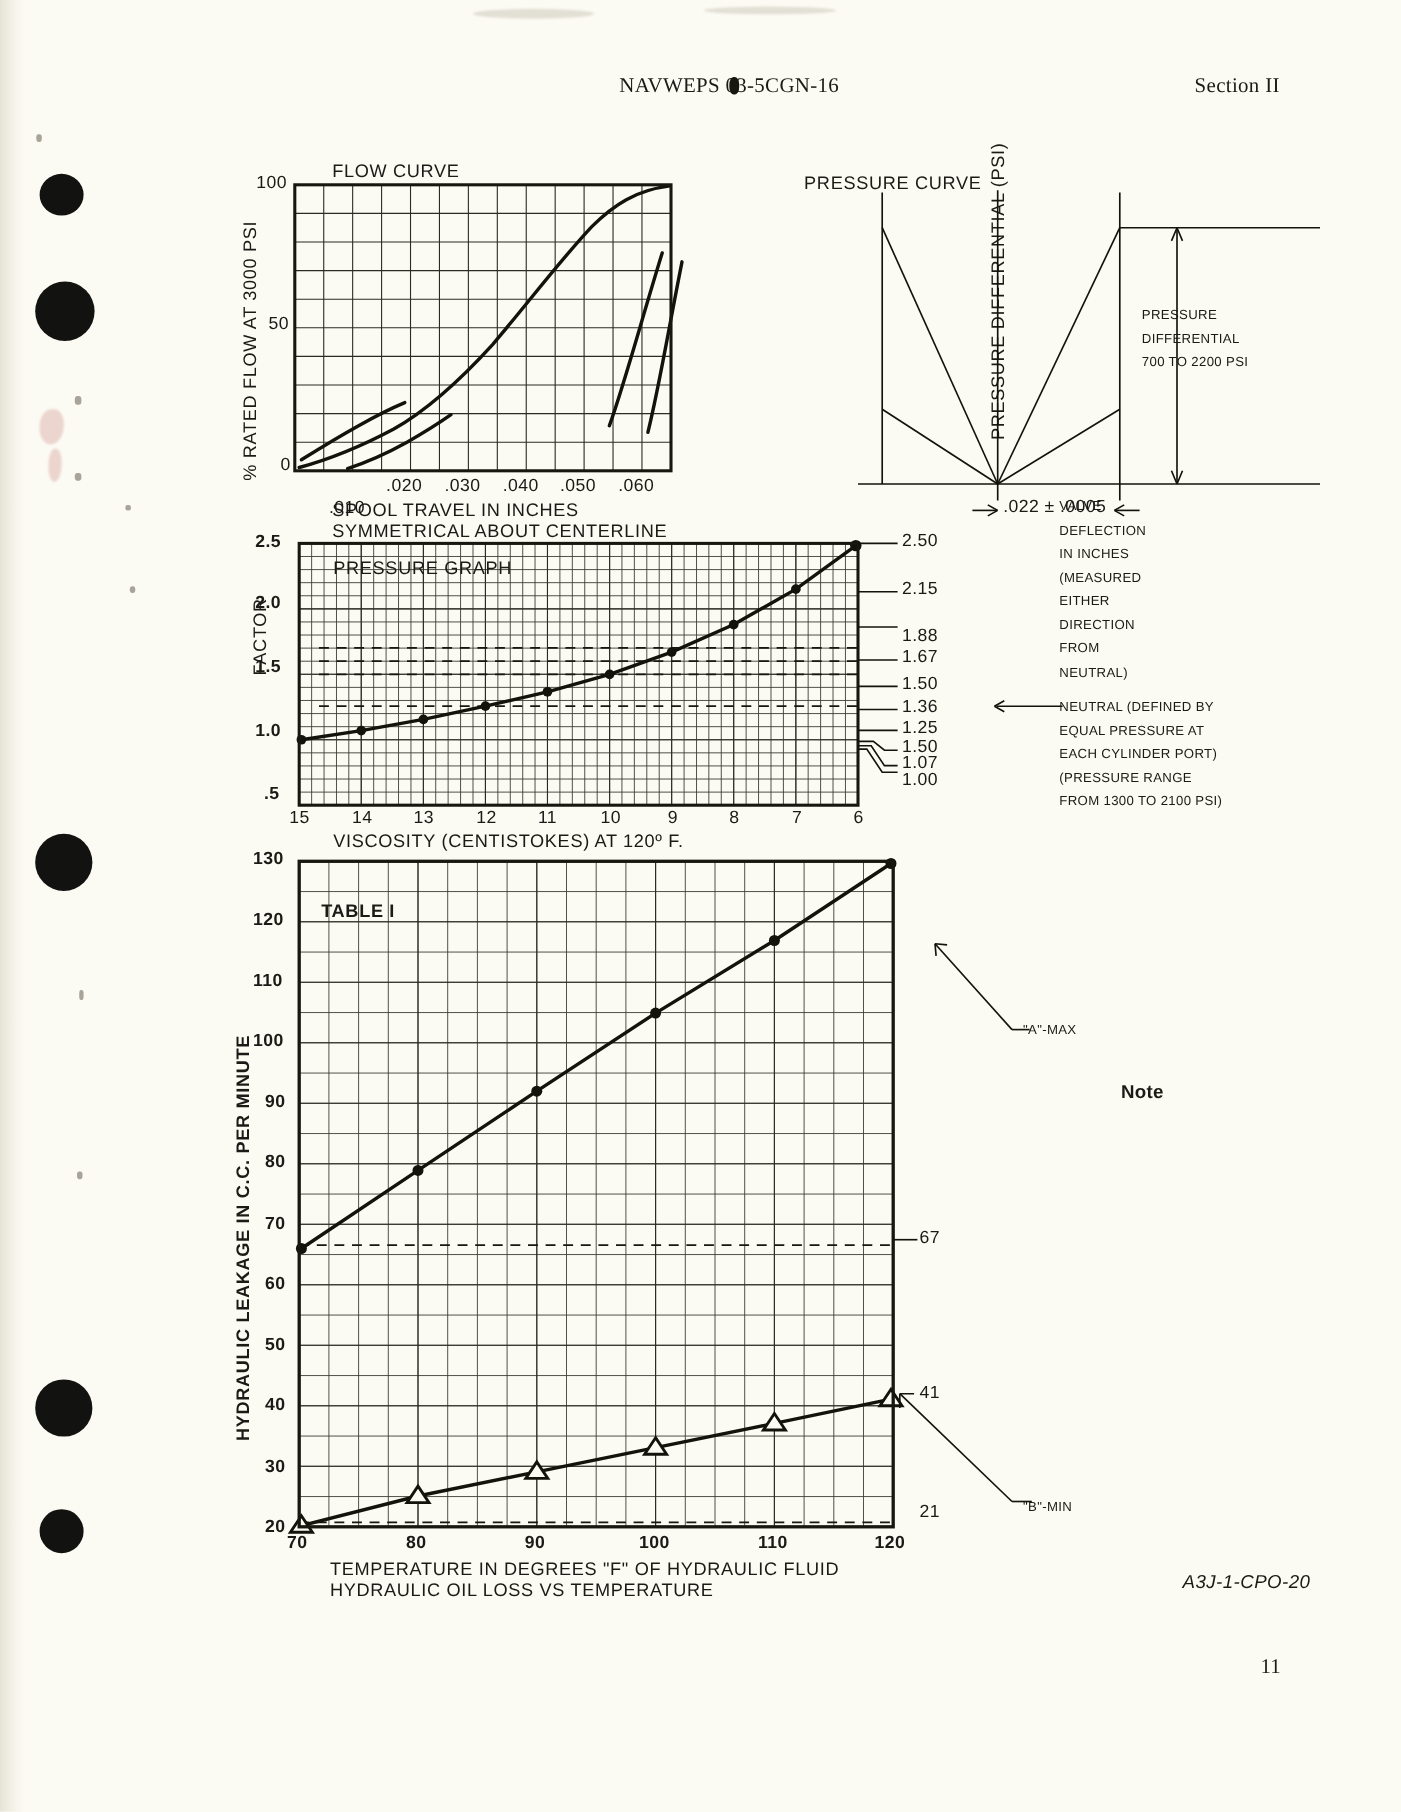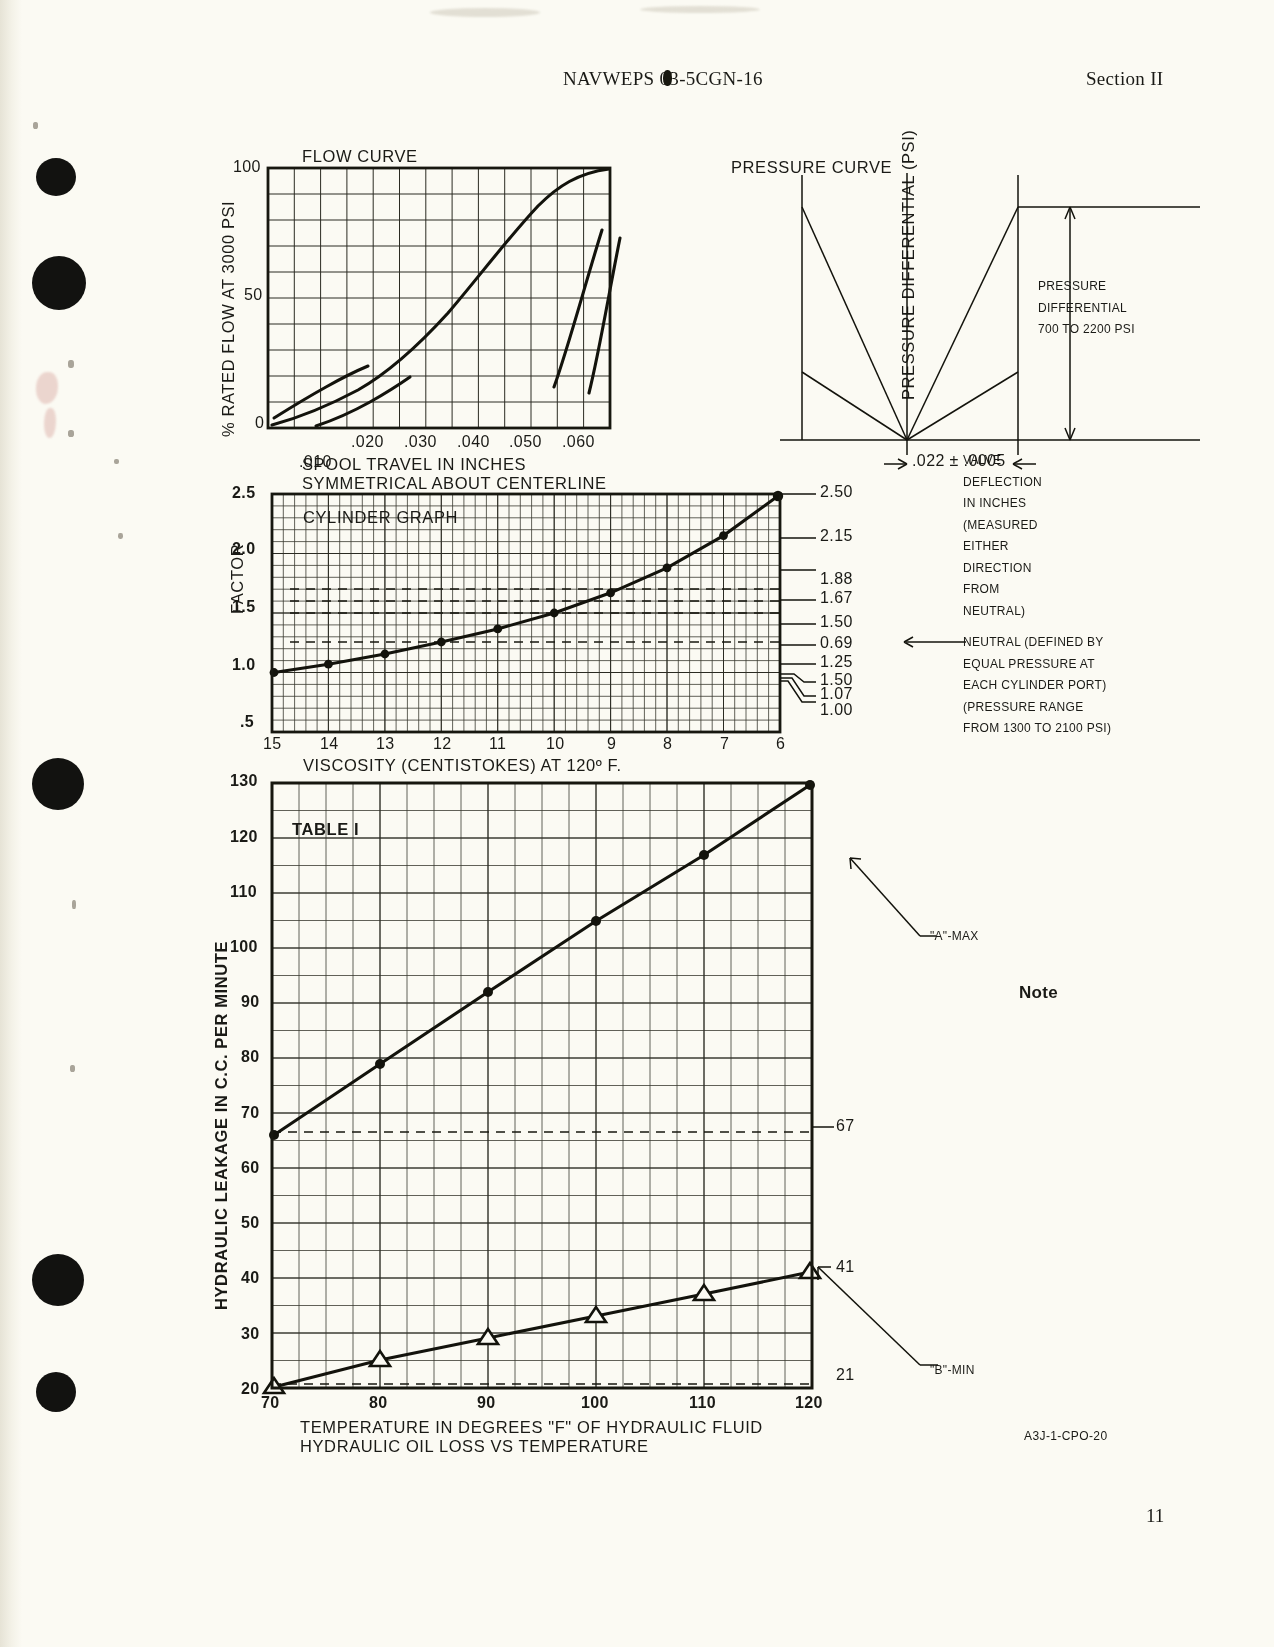--- a/index.html
+++ b/index.html
@@ -20,21 +20,21 @@
   .top-smudge{position:absolute;background:#cfcabc;opacity:.55;border-radius:50%;filter:blur(1px);}
   .speck{position:absolute;background:#7c7668;border-radius:40%;opacity:.65;}
   .pinkblot{position:absolute;background:#d9a9a2;opacity:.45;border-radius:50% 40% 55% 45%;filter:blur(1.2px);}
 
   
   .hdr{position:absolute;top:68px;font-family:"Liberation Serif",serif;font-size:19px;letter-spacing:.3px;}
   #hdr-doc{left:563px;}
   #hdr-sec{left:1086px;text-align:right;}
   .hdr-blot{position:absolute;left:663px;top:70px;width:9px;height:16px;background:#17170f;border-radius:45%;}
   #page-num{position:absolute;left:1146px;top:1505px;font-family:"Liberation Serif",serif;font-size:19px;}
-  #fig-code{position:absolute;left:1024px;top:1429px;font-size:12px;letter-spacing:.4px;}
+  #fig-code{position:absolute;left:1075px;top:1429px;font-size:17px;letter-spacing:.4px;font-style:italic;}
 
   
   .axis-title{font-size:16.5px;letter-spacing:.6px;white-space:nowrap;}
   .tick-lbl{position:absolute;font-size:16px;letter-spacing:.4px;white-space:nowrap;}
   .vtext{transform-origin:0 0;white-space:nowrap;}
 
   svg{display:block;overflow:visible;}
   .gridln{stroke:#2b2b22;stroke-width:1;}
   .gridln-lt{stroke:#3a3a30;stroke-width:.8;}
   .curve{fill:none;stroke:#13130c;stroke-width:3.1;stroke-linecap:round;}
@@ -302,42 +302,42 @@
       <circle class="solidmk" cx="225.7" cy="134.9" r="4.4"></circle>
       <circle class="solidmk" cx="282.2" cy="119" r="4.4"></circle>
       <circle class="solidmk" cx="338.6" cy="98.8" r="4.4"></circle>
       <circle class="solidmk" cx="395" cy="73.8" r="4.4"></circle>
       <circle class="solidmk" cx="451.5" cy="41.6" r="4.4"></circle>
       <circle class="solidmk" cx="506" cy="2" r="5.2"></circle>
 
       <rect x="0" y="0" width="508" height="238" fill="none" stroke="#17170f" stroke-width="2.8"></rect>
     </svg>
 
-    <div class="axis-title" style="position:absolute;left:303px;top:508px;">CYLINDER GRAPH</div>
+    <div class="axis-title" style="position:absolute;left:303px;top:508px;">PRESSURE GRAPH</div>
 
     <svg style="position:absolute;left:780px;top:488px;" width="38" height="216" viewBox="0 0 38 216">
       <g class="curve-thin">
         <line x1="0" y1="6" x2="36" y2="6"></line>
         <line x1="0" y1="50" x2="36" y2="50"></line>
         <line x1="0" y1="82" x2="36" y2="82"></line>
         <line x1="0" y1="112" x2="36" y2="112"></line>
         <line x1="0" y1="136" x2="36" y2="136"></line>
         <line x1="0" y1="157" x2="36" y2="157"></line>
         <line x1="0" y1="176" x2="36" y2="176"></line>
         <path d="M0,186 L14,186 L24,194 L36,194"></path>
         <path d="M0,190 L12,190 L24,208 L36,208"></path>
         <path d="M0,193 L8,193 L22,214 L36,214"></path>
       </g>
     </svg>
     <div class="tick-lbl" style="left:820px;top:483px;">2.50</div>
     <div class="tick-lbl" style="left:820px;top:527px;">2.15</div>
     <div class="tick-lbl" style="left:820px;top:559px;margin-top:11px;">1.88</div>
     <div class="tick-lbl" style="left:820px;top:589px;">1.67</div>
     <div class="tick-lbl" style="left:820px;top:613px;">1.50</div>
-    <div class="tick-lbl" style="left:820px;top:634px;">0.69</div>
+    <div class="tick-lbl" style="left:820px;top:634px;">1.36</div>
     <div class="tick-lbl" style="left:820px;top:653px;">1.25</div>
     <div class="tick-lbl" style="left:820px;top:671px;">1.50</div>
     <div class="tick-lbl" style="left:820px;top:685px;">1.07</div>
     <div class="tick-lbl" style="left:820px;top:701px;">1.00</div>
 
     <div class="tick-lbl" style="left:263px;top:735px;">15</div>
     <div class="tick-lbl" style="left:320px;top:735px;">14</div>
     <div class="tick-lbl" style="left:376px;top:735px;">13</div>
     <div class="tick-lbl" style="left:433px;top:735px;">12</div>
     <div class="tick-lbl" style="left:489px;top:735px;">11</div>

